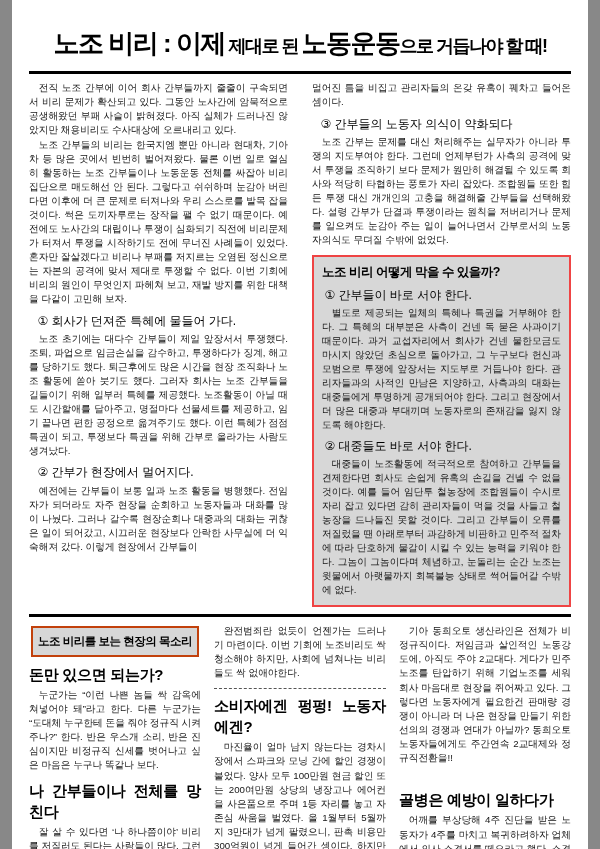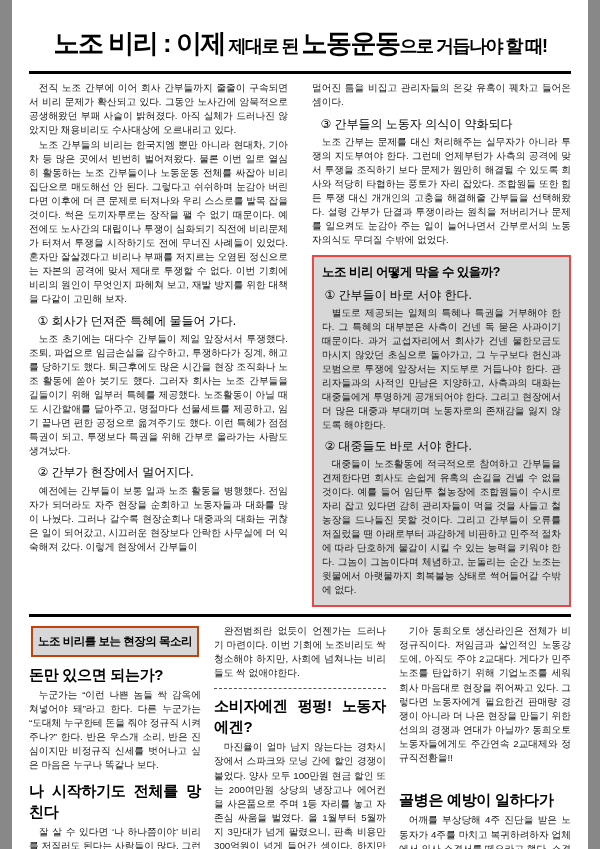--- a/index.html
+++ b/index.html
@@ -84,21 +84,21 @@
   </div>
 
   <hr class="section-rule">
 
   <div class="bottom-cols">
 
     <div class="bcol">
       <div class="voices-header">노조 비리를 보는 현장의 목소리</div>
       <div class="v-head first">돈만 있으면 되는가?</div>
       <p>누군가는 “이런 나쁜 놈들 싹 감옥에 쳐넣어야 돼”라고 한다. 다른 누군가는 “도대체 누구한테 돈을 줘야 정규직 시켜주나?” 한다. 반은 우스개 소리, 반은 진심이지만 비정규직 신세를 벗어나고 싶은 마음은 누구나 똑같나 보다.</p>
-      <div class="v-head">나 시작하기도 전체를 망친다</div>
+      <div class="v-head">나 간부들이나 전체를 망친다</div>
       <p>잘 살 수 있다면 ‘나 하나쯤이야’ 비리를 저질러도 된다는 사람들이 많다. 그런데 모두가 그렇게 생각하면 세상은 엉망진창이 된다. 어렵지만 ‘나혼자라도’ 양심껏 행동하는 것, 세상을 바로 세우는 출발점이다.</p>
       <div class="v-head">비리, 재수 없어 걸렸다?</div>
 
     </div>
 
     <div class="bcol">
       <p class="cont">완전범죄란 없듯이 언젠가는 드러나기 마련이다. 이번 기회에 노조비리도 싹 청소해야 하지만, 사회에 넘쳐나는 비리들도 싹 없애야한다.</p>
       <hr class="dashed-sep">
       <div class="v-head first">소비자에겐 펑펑! 노동자에겐?</div>
       <p>마진율이 얼마 남지 않는다는 경차시장에서 스파크와 모닝 간에 할인 경쟁이 붙었다. 양사 모두 100만원 현금 할인 또는 200여만원 상당의 냉장고나 에어컨을 사은품으로 주며 1등 자리를 놓고 자존심 싸움을 벌였다. 올 1월부터 5월까지 3만대가 넘게 팔렸으니, 판촉 비용만 300억원이 넘게 들어간 셈이다. 하지만 1등 경쟁 속에 골병드는 노동자들에게 돌아오는 것은 아무 것도 없다. 노동자들을 위해 한 푼도 투자하지 않는다. 경쟁이 심해질수록 죽어나는 건 우리 노동자들 뿐이다.</p>

